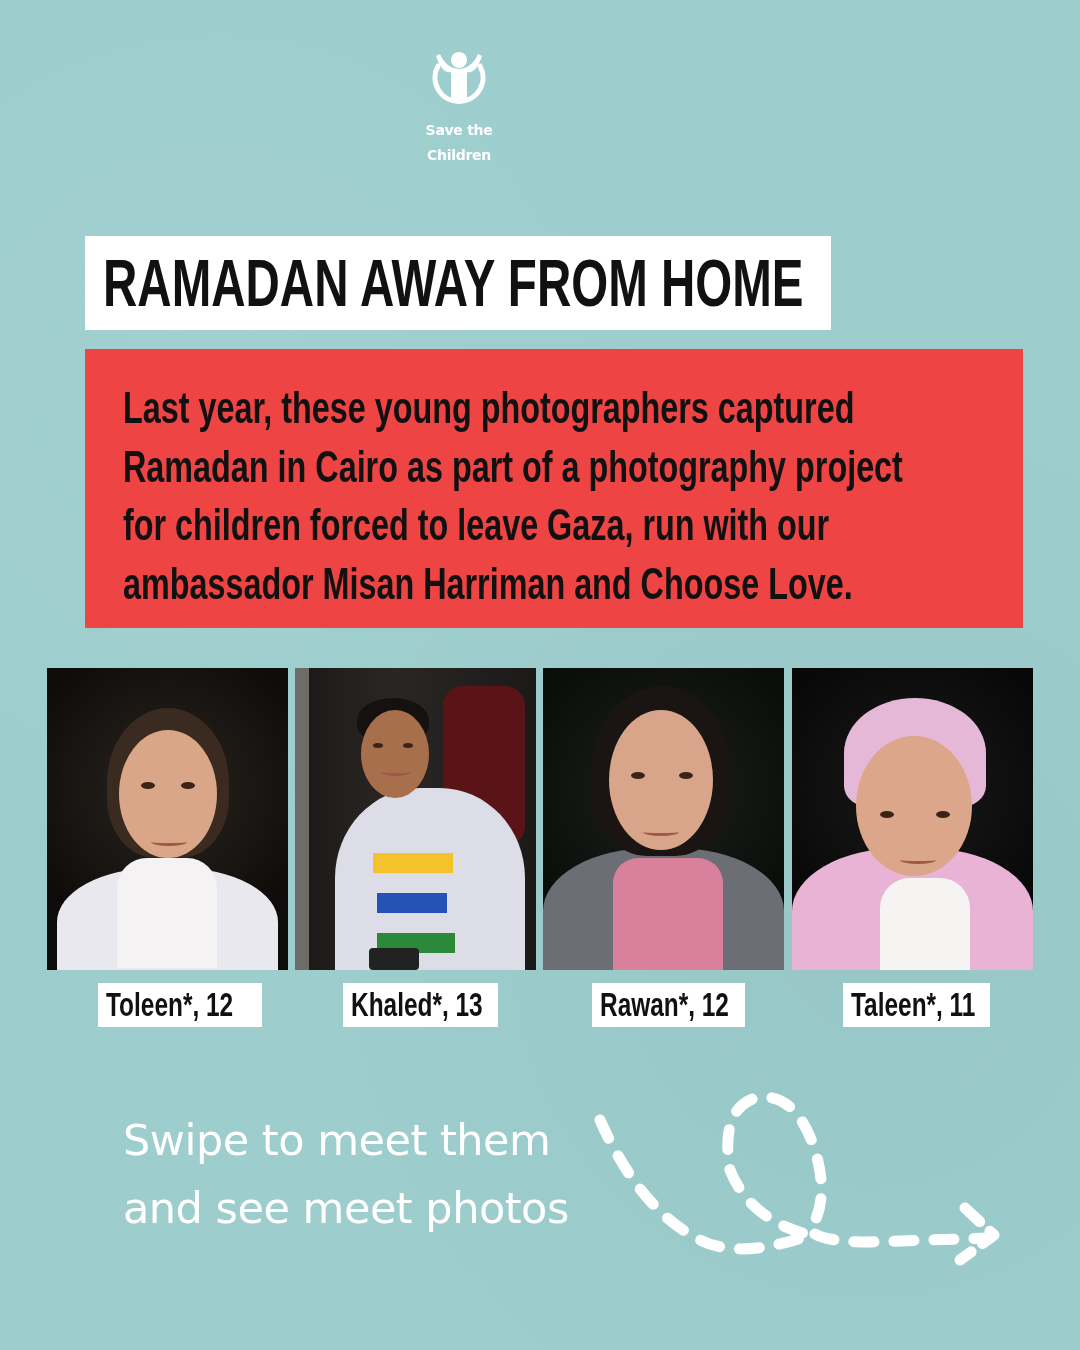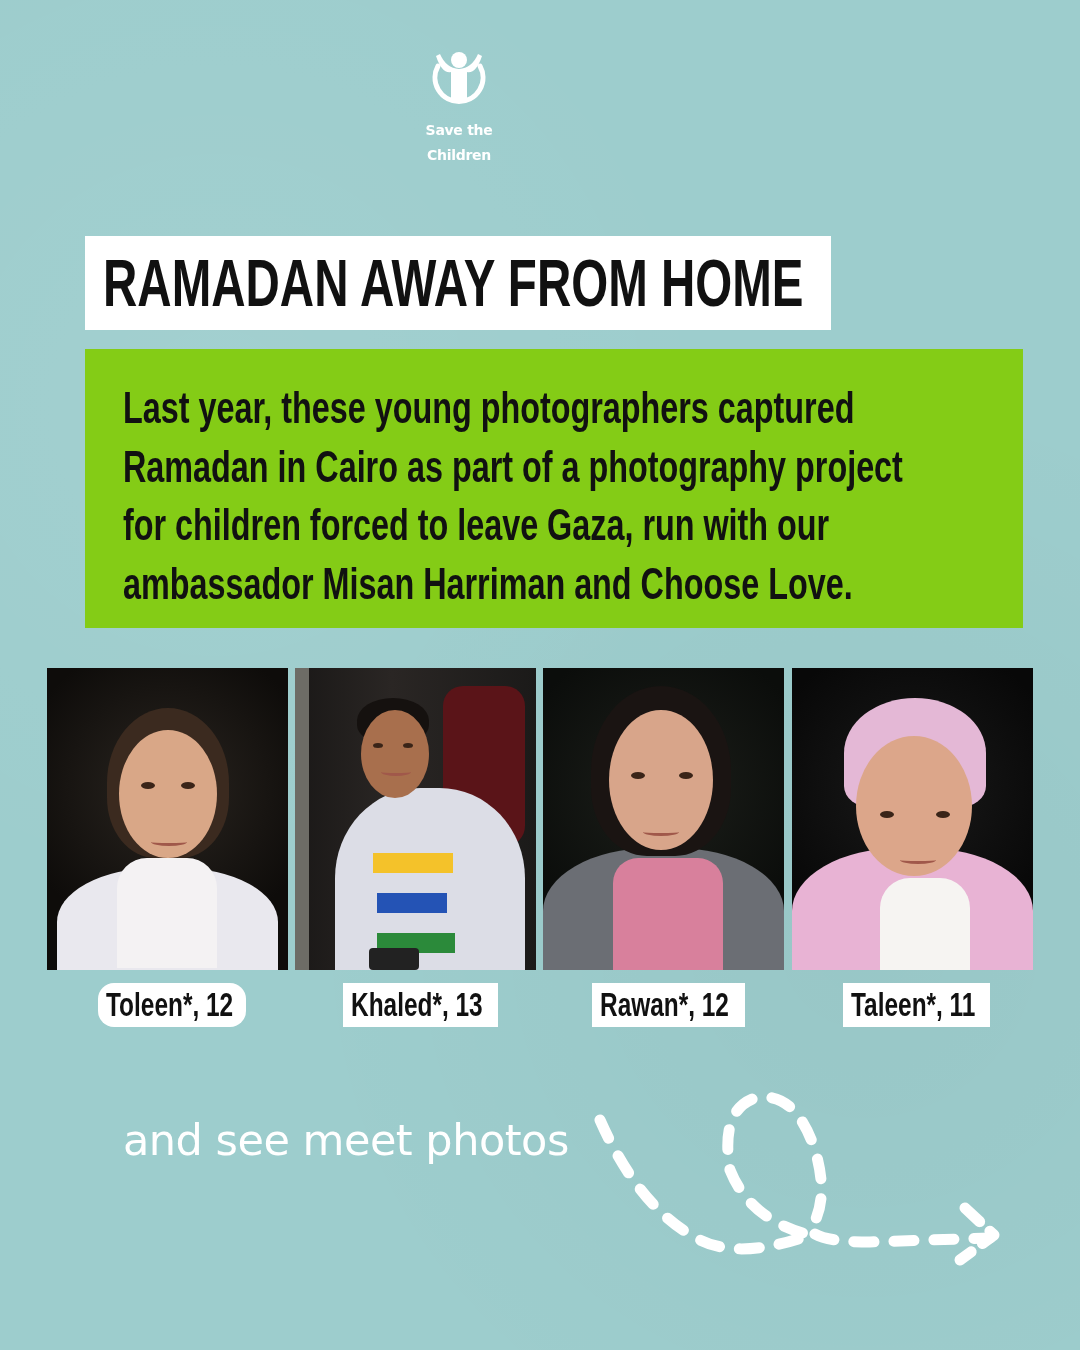--- a/index.html
+++ b/index.html
@@ -16,21 +16,21 @@
   .stc { position: absolute; left: 404px; top: 0; width: 110px; text-align: center; color: #fff; }
   .stc svg { display: block; margin: 0 auto; }
   .stc-text { font-family: "DejaVu Sans", sans-serif; font-weight: bold; font-size: 14px; line-height: 25px; margin-top: 8px; letter-spacing: -0.3px; }
   .choose-love { position: absolute; left: 553px; top: 2px; color: #fff; font-family: "Liberation Sans", sans-serif; font-weight: bold; text-align: left; }
   .cl-1 { font-size: 50px; line-height: 46px; transform: scaleX(0.72); transform-origin: left; letter-spacing: -1px; display: block; }
   .cl-2 { font-size: 86px; line-height: 76px; transform: scaleX(0.7); transform-origin: left; letter-spacing: -2px; display: block; }
 
   .title-box { position: absolute; left: 85px; top: 236px; width: 746px; height: 94px; background: #fff; }
   .title-text { position: absolute; left: 18px; top: 12px; font-family: "Liberation Sans", sans-serif; font-weight: bold; font-size: 66px; line-height: 70px; color: #111; transform: scaleX(0.72); transform-origin: left; white-space: nowrap; letter-spacing: 0px; }
 
-  .body-box { position: absolute; left: 85px; top: 349px; width: 938px; height: 279px; background: #84cc16; }
+  .body-box { position: absolute; left: 85px; top: 349px; width: 938px; height: 279px; background: #ef4444; }
   .body-text { position: absolute; left: 38px; top: 30px; width: 1120px; font-family: "Liberation Sans", sans-serif; font-weight: bold; font-size: 44px; line-height: 58.5px; color: #111; transform: scaleX(0.735); transform-origin: left top; }
 
   .photos { position: absolute; top: 668px; left: 47px; width: 986px; height: 302px; }
   .photo { position: absolute; top: 0; width: 241px; height: 302px; overflow: hidden; background: #111; }
   .photo .bg { position: absolute; inset: 0; }
   .photo .head { position: absolute; border-radius: 50%; }
   .photo .hair { position: absolute; border-radius: 50% 50% 40% 40%; }
   .photo .body { position: absolute; border-radius: 45% 45% 0 0; }
   .photo .eye { position: absolute; width: 14px; height: 7px; border-radius: 50%; background: #3a2418; }
   .photo .mouth { position: absolute; width: 36px; height: 8px; border-bottom: 3px solid #a0584a; border-radius: 0 0 50% 50%; }
@@ -116,33 +116,34 @@
     <div class="body" style="left:0; top:180px; width:241px; height:140px; background:#e8b3d4;"></div>
     <div class="body" style="left:88px; top:210px; width:90px; height:100px; background:#f6f4f2; border-radius:30px 30px 0 0;"></div>
     <div class="hair" style="left:52px; top:30px; width:142px; height:110px; background:#e4b8d6; border-radius:50% 50% 20% 20%;"></div>
     <div class="head" style="left:64px; top:68px; width:116px; height:140px; background:#dca68a;"></div>
     <div class="eye" style="left:88px; top:143px;"></div>
     <div class="eye" style="left:144px; top:143px;"></div>
     <div class="mouth" style="left:108px; top:188px;"></div>
   </div>
 </div>
 
-<div class="name-tag" style="left:98px; width:148px;border-radius:16px;">
+<div class="name-tag" style="left:98px; width:164px;">
   <span>Toleen*, 12</span>
 </div>
 <div class="name-tag" style="left:343px; width:155px;">
   <span>Khaled*, 13</span>
 </div>
 <div class="name-tag" style="left:592px; width:153px;">
   <span>Rawan*, 12</span>
 </div>
 <div class="name-tag" style="left:843px; width:147px;">
   <span>Taleen*, 11</span>
 </div>
 
 <div class="swipe">
+  <div>Swipe to meet them</div>
   <div>and see meet photos</div>
 </div>
 
 <svg class="arrow" width="440" height="200" viewBox="0 0 440 200">
   <path d="M20 40 Q60 130 120 160 Q160 180 230 155 Q170 140 150 90 Q140 30 175 18 Q215 10 235 70 Q250 120 230 150 Q240 162 290 162 L410 158" fill="none" stroke="#fff" stroke-width="11" stroke-linecap="round" stroke-dasharray="20 20"></path>
   <path d="M385 128 L414 155 L380 180" fill="none" stroke="#fff" stroke-width="11" stroke-linecap="round" stroke-linejoin="round" stroke-dasharray="20 14"></path>
 </svg>
 
 </body></html>

